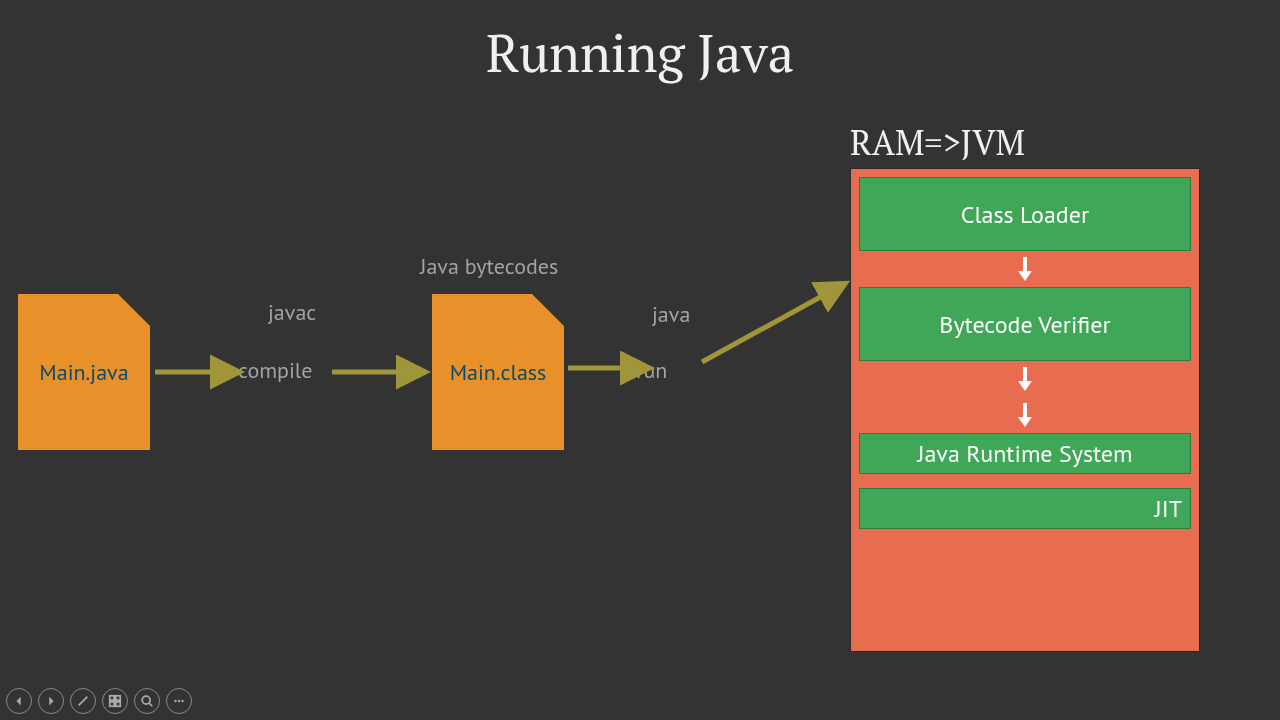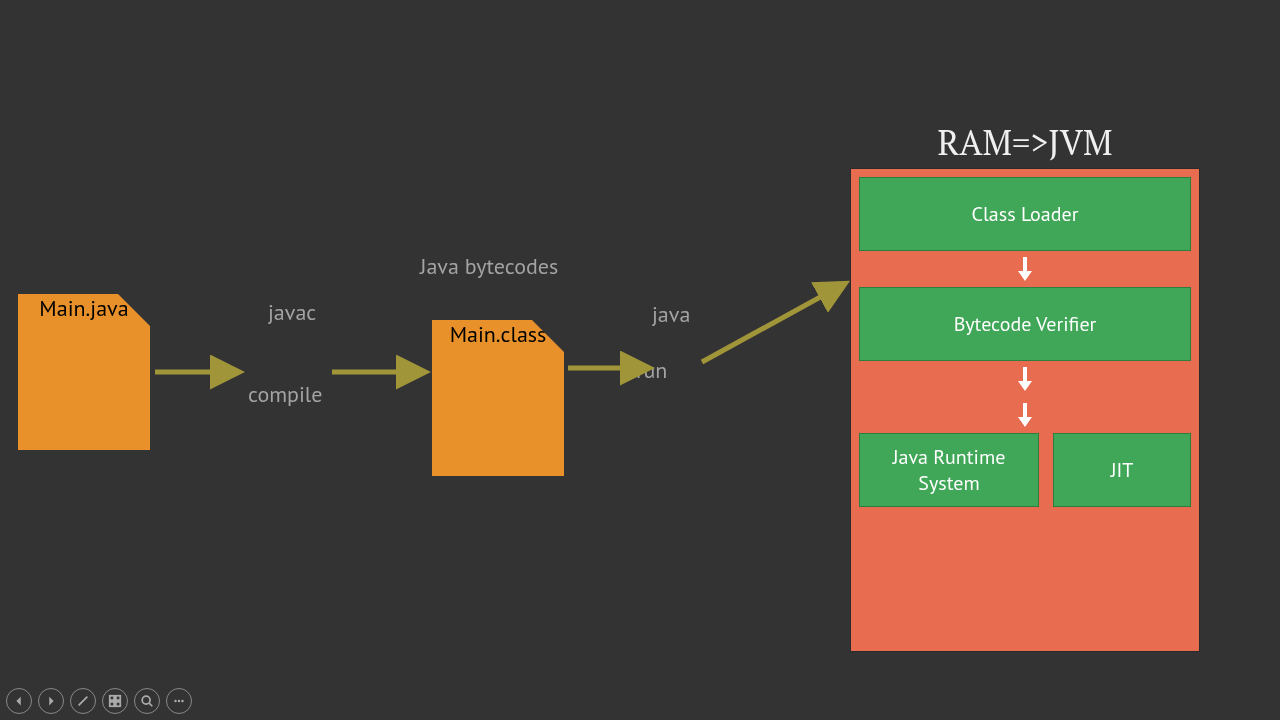--- a/index.html
+++ b/index.html
@@ -21,22 +21,23 @@
     color: #f0f0f0;
   }
   .canvas { position: absolute; inset: 0; }
 
   
   .file {
     position: absolute;
     width: 132px;
     height: 156px;
     background: #E8912A;
-    color: #000000;
-    display: flex;
+    color: #0c4a6e;
+    display: flex;
+    align-items: center;
     justify-content: center;
     font-size: 22px;
   }
   .file::before {
     content: "";
     position: absolute;
     top: 0; right: 0;
     width: 0; height: 0;
     border-top: 32px solid #333333;
     border-left: 32px solid transparent;
@@ -51,38 +52,39 @@
     height: 484px;
     background: #E86C4F;
     border: 1px solid #2a2a2a;
     padding: 8px;
   }
   .jvm-label {
     position: absolute;
     left: 850px;
     width: 350px;
     top: 120px;
-    text-align: center;
+    text-align: left;
     font-family: "PT Serif", Georgia, serif;
     font-size: 34px;
     color: #f0f0f0;
   }
   .jvm-row {
     display: flex;
     gap: 14px;
+    flex-direction: column;
   }
   .jvm-box {
     background: #3FA757;
     border: 1px solid #2e7d40;
     color: #fff;
     display: flex;
     align-items: center;
     justify-content: center;
     text-align: center;
-    font-size: 20px;
+    font-size: 24px;
     height: 74px;
     flex: 1;
     padding: 4px 8px;
   }
   .jvm-arrow {
     display: flex;
     align-items: center;
     justify-content: center;
     height: 36px;
   }
@@ -124,31 +126,32 @@
     background: transparent;
   }
   .tbtn svg { width: 14px; height: 14px; stroke: #aaa; fill: none; stroke-width: 2; }
   .tbtn svg .fill { fill: #aaa; stroke: none; }
 </style>
 </head>
 <body>
 
 <div class="canvas">
 
+  <div class="title">Running Java</div>
 
   <div class="file" style="left:18px; top:294px;">
     <span>Main.java</span>
   </div>
 
-  <div class="file" style="left:432px; top:294px;margin-top:26px;">
+  <div class="file" style="left:432px; top:294px;">
     <span>Main.class</span>
   </div>
 
   <div class="lbl" style="left:268px; top:298px;">javac</div>
-  <div class="lbl" style="left:248px; top:356px;margin-top:24px;">compile</div>
+  <div class="lbl" style="left:238px; top:356px;">compile</div>
   <div class="lbl" style="left:420px; top:252px;">Java bytecodes</div>
   <div class="lbl" style="left:652px; top:300px;">java</div>
   <div class="lbl" style="left:636px; top:356px;">run</div>
 
   <div class="jvm-label">RAM=&gt;JVM</div>
 
   <div class="jvm">
     <div class="jvm-box">
       <span>Class Loader</span>
     </div>
@@ -170,21 +173,21 @@
     <div class="jvm-arrow">
       <svg width="20" height="28" viewBox="0 0 20 28">
           <path d="M10 2 L10 18" stroke="#fff" stroke-width="4"></path>
           <path d="M3 16 L10 26 L17 16 Z" fill="#fff"></path>
         </svg>
     </div>
     <div class="jvm-row">
       <div class="jvm-box" style="flex:1.35;">
         <span>Java Runtime System</span>
       </div>
-      <div class="jvm-box" style="flex:1;">
+      <div class="jvm-box" style="flex:1;justify-content:flex-end;">
         <span>JIT</span>
       </div>
     </div>
   </div>
 
   <svg class="overlay">
     <defs>
       <marker id="ah" viewBox="0 0 10 10" refX="8" refY="5" markerWidth="7" markerHeight="7" orient="auto-start-reverse">
         <path d="M 0 0 L 10 5 L 0 10 z" fill="#A1953A"></path>
       </marker>

